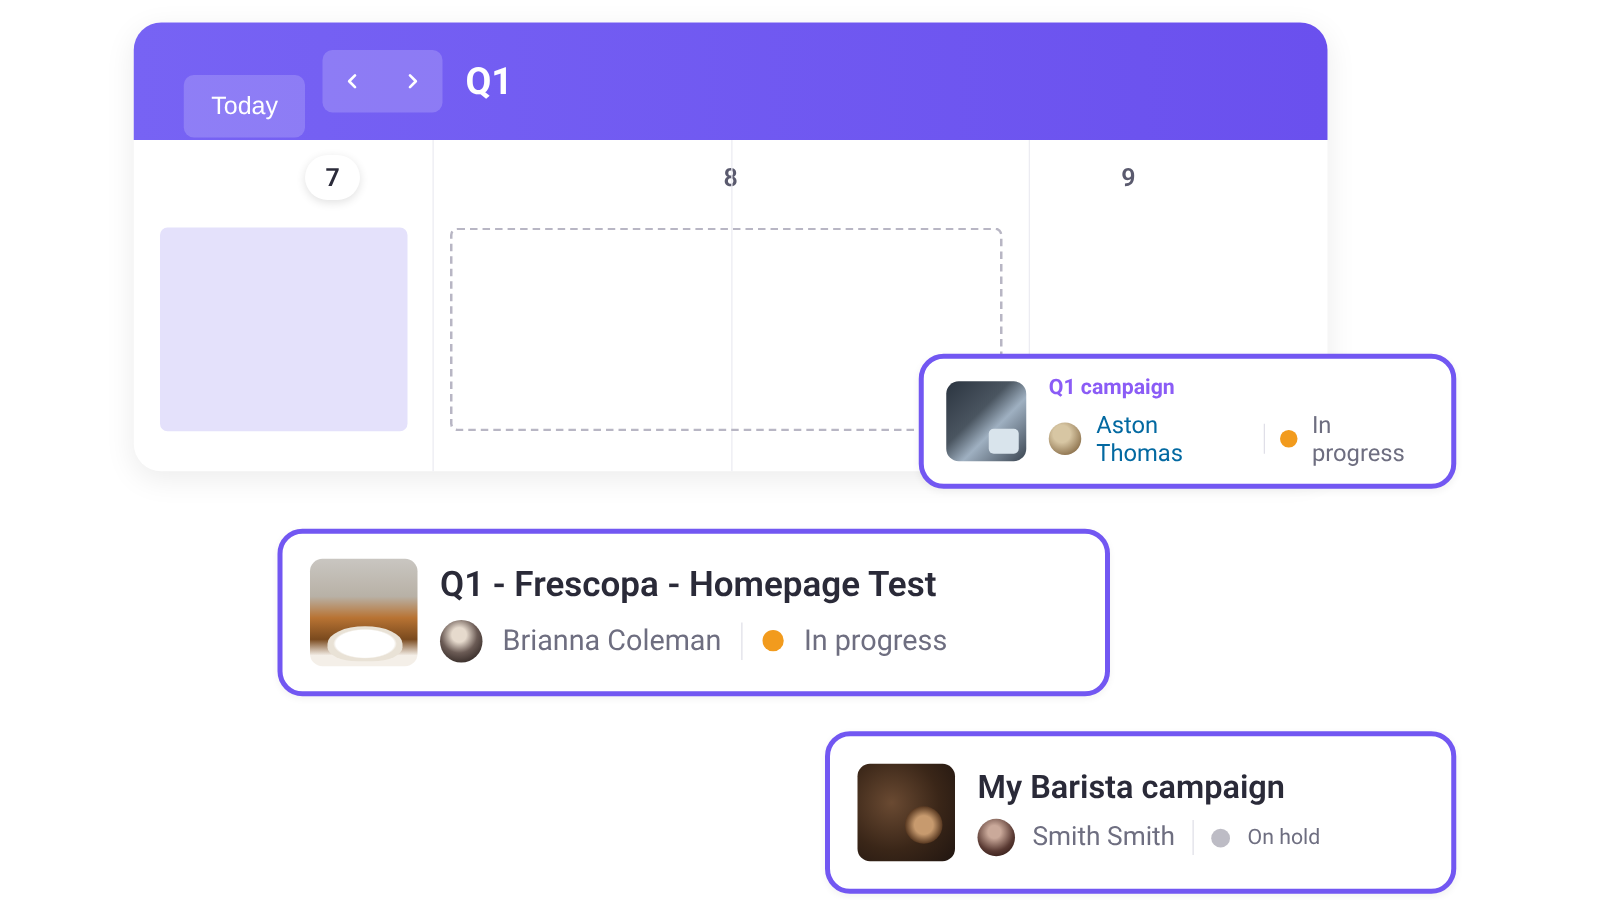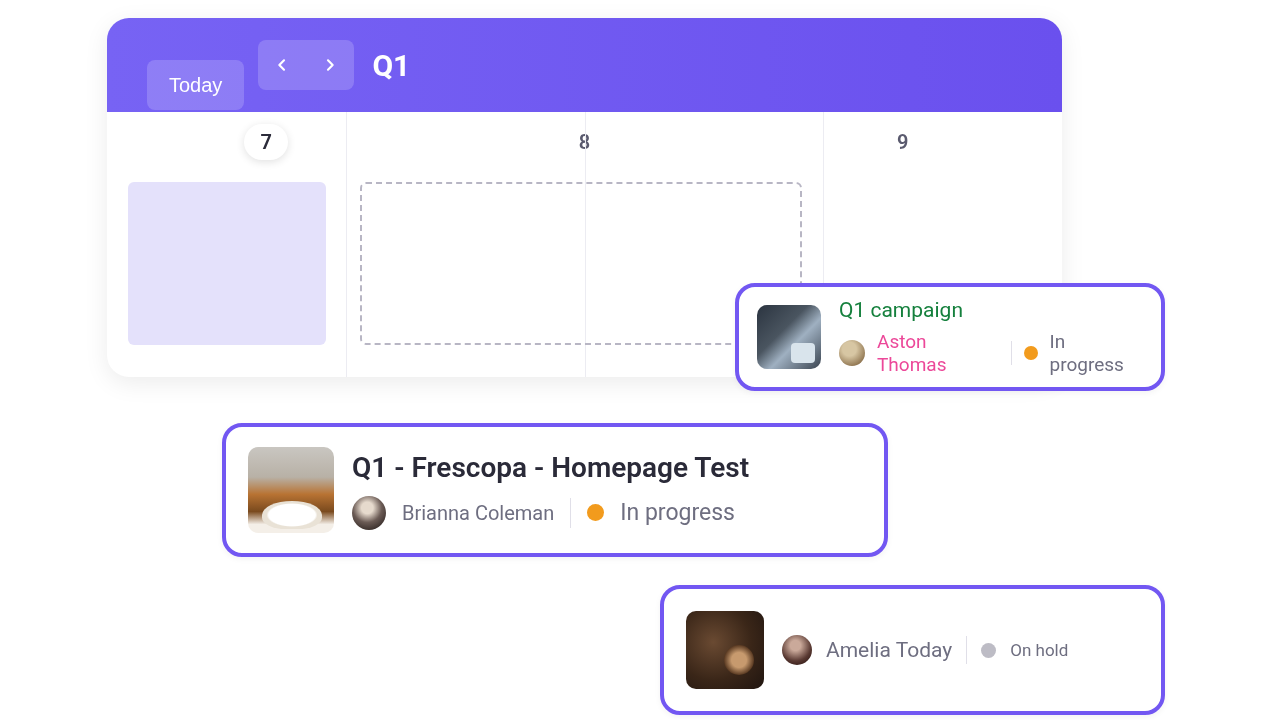--- a/index.html
+++ b/index.html
@@ -171,36 +171,36 @@
   .thumb-md { width: 78px; height: 78px; }
   
   .thumb.t1 { background: linear-gradient(135deg,#2b3440 0%,#4a5560 40%,#9fb0c1 60%,#3a4450 100%); }
   .thumb.t1::after{content:"";position:absolute;right:6px;bottom:6px;width:24px;height:20px;background:#d9e4ec;border-radius:4px;}
   .thumb.t2 { background: linear-gradient(180deg,#c9c6c1 0%,#b8b1a6 35%,#b87333 55%,#7a4a1e 75%,#f4efe8 90%);}
   .thumb.t2::after{content:"";position:absolute;left:14px;bottom:4px;width:60px;height:28px;background:radial-gradient(ellipse at center,#fff 55%,#e9e2d6 60%);border-radius:50% 50% 40% 40%;}
   .thumb.t3 { background: radial-gradient(circle at 35% 40%, #6a4a32 0%, #3a2618 55%, #201510 100%); }
   .thumb.t3::after{content:"";position:absolute;left:38px;top:34px;width:30px;height:30px;border-radius:50%;background:radial-gradient(circle,#c79a6e 35%,#5a3a22 70%);}
 
   .card-body { margin-left: 18px; display: flex; flex-direction: column; gap: 8px; min-width: 0; }
-  .card-title-sm { font-size: 21px; font-weight: 400; color: #15803d; }
+  .card-title-sm { font-size: 17px; font-weight: 700; color: #8b5cf6; }
   .card-title-lg { font-size: 28px; font-weight: 600; color: #2a2a38; }
   .card-title-md { font-size: 26px; font-weight: 600; color: #2a2a38; }
 
   .meta-row { display: flex; align-items: center; gap: 12px; }
   .avatar {
     border-radius: 50%;
     display: inline-block;
     flex-shrink: 0;
   }
   .av-sm { width: 26px; height: 26px; background: radial-gradient(circle at 40% 35%, #d7c6a3 30%, #8a6f4a 80%); }
   .av-lg { width: 34px; height: 34px; background: radial-gradient(circle at 45% 35%, #e6dacd 20%, #6b5b55 50%, #2f2522 85%); }
   .av-md { width: 30px; height: 30px; background: radial-gradient(circle at 45% 35%, #caa99a 20%, #5a3a33 60%, #2a1410 90%); }
 
-  .owner-sm { color: #ec4899; font-size: 19px; }
-  .owner-lg { color: #6e6e80; font-size: 20px; }
+  .owner-sm { color: #0369a1; font-size: 19px; }
+  .owner-lg { color: #6e6e80; font-size: 23px; }
   .owner-md { color: #6e6e80; font-size: 21px; }
 
   .sep { width: 1px; height: 24px; background: #e0dfe8; }
   .sep-lg { height: 30px; }
 
   .status-dot {
     width: 14px; height: 14px; border-radius: 50%;
     display: inline-block;
   }
   .dot-lg { width: 17px; height: 17px; }
@@ -279,21 +279,22 @@
       <span class="sep sep-lg"></span>
       <span class="status-dot dot-lg" style="background: rgb(242, 155, 29);"></span>
       <span class="status-text-lg">In progress</span>
     </div>
   </div>
 </div>
 
 <div class="card card-md">
   <div class="thumb thumb-md t3"></div>
   <div class="card-body" style="gap:10px;">
+    <div class="card-title-md">My Barista campaign</div>
     <div class="meta-row" style="gap:14px;">
       <span class="avatar av-md"></span>
-      <span class="owner-md">Amelia Today</span>
+      <span class="owner-md">Smith Smith</span>
       <span class="sep" style="height:28px;"></span>
       <span class="status-dot" style="width: 15px; height: 15px; background: rgb(189, 188, 197);"></span>
       <span class="status-text-md">On hold</span>
     </div>
   </div>
 </div>
 
 </body></html>

